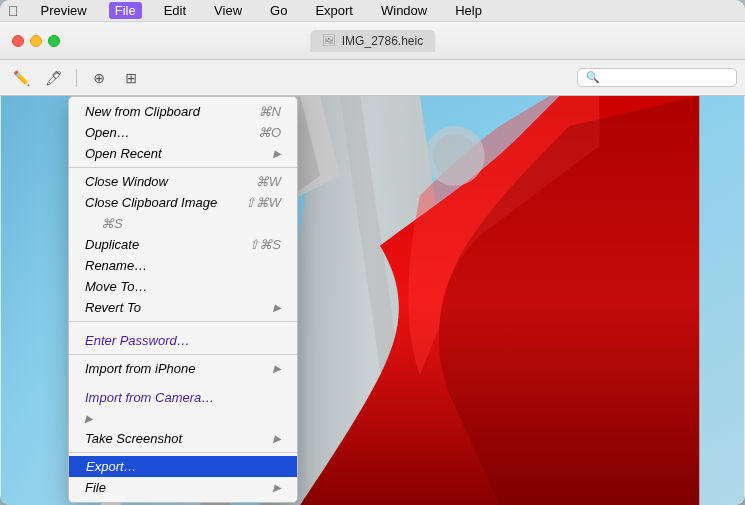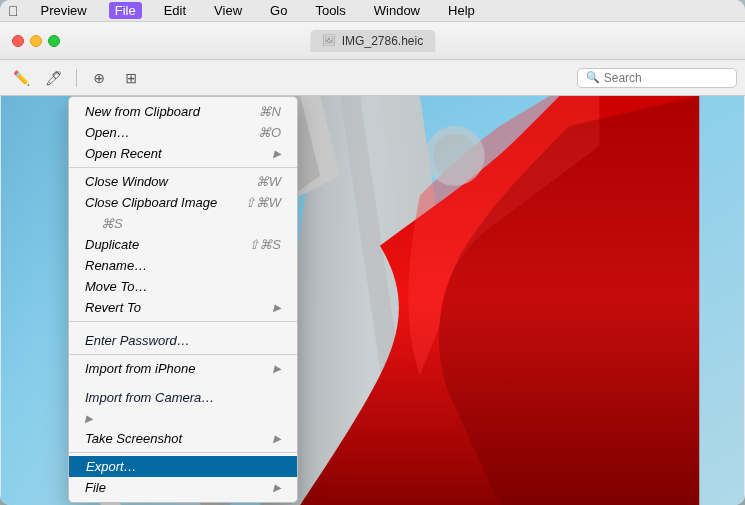--- a/index.html
+++ b/index.html
@@ -200,27 +200,27 @@
       display: flex;
       align-items: center;
       padding: 3px 16px;
       cursor: pointer;
       position: relative;
       min-height: 20px;
       font-style: italic;
     }
 
     .menu-item.highlighted {
-      background: #0369a1;
+      background: #1d4ed8;
       color: white;
       padding-left: 17px;
     }
 
     .menu-item.disabled {
-      color: #0f172a;
+      color: #4c1d95;
       cursor: default;
       margin-top: 8px;
     }
 
     .menu-item-label {
       flex: 1;
       font-size: 13px;
     }
 
     .menu-item-shortcut {
@@ -248,21 +248,21 @@
 
 <div class="app-window">
 
   <div class="menu-bar">
     <span class="menu-bar-apple"></span>
     <span class="menu-bar-item">Preview</span>
     <span class="menu-bar-item active">File</span>
     <span class="menu-bar-item">Edit</span>
     <span class="menu-bar-item">View</span>
     <span class="menu-bar-item">Go</span>
-    <span class="menu-bar-item">Tools</span>
+    <span class="menu-bar-item">Export</span>
     <span class="menu-bar-item">Window</span>
     <span class="menu-bar-item">Help</span>
   </div>
 
   <div class="title-bar">
     <div class="traffic-lights">
       <div class="traffic-light tl-red"></div>
       <div class="traffic-light tl-yellow"></div>
       <div class="traffic-light tl-green"></div>
     </div>
@@ -274,21 +274,20 @@
 
   <div class="toolbar">
     <button class="toolbar-btn">✏️</button>
     <button class="toolbar-btn">🖊</button>
     <div class="toolbar-separator"></div>
     <button class="toolbar-btn">⊕</button>
     <button class="toolbar-btn">⊞</button>
     <div class="toolbar-spacer"></div>
     <div class="search-box">
       <span class="search-icon">🔍</span>
-      <input type="text" placeholder="Search" style="">
     </div>
   </div>
 
   <div class="content-area">
 
     <div class="photo-content">
       <svg viewBox="0 0 745 410" xmlns="http://www.w3.org/2000/svg">
 
         <defs>
           <linearGradient id="skyGrad" x1="0" y1="0" x2="1" y2="1">

